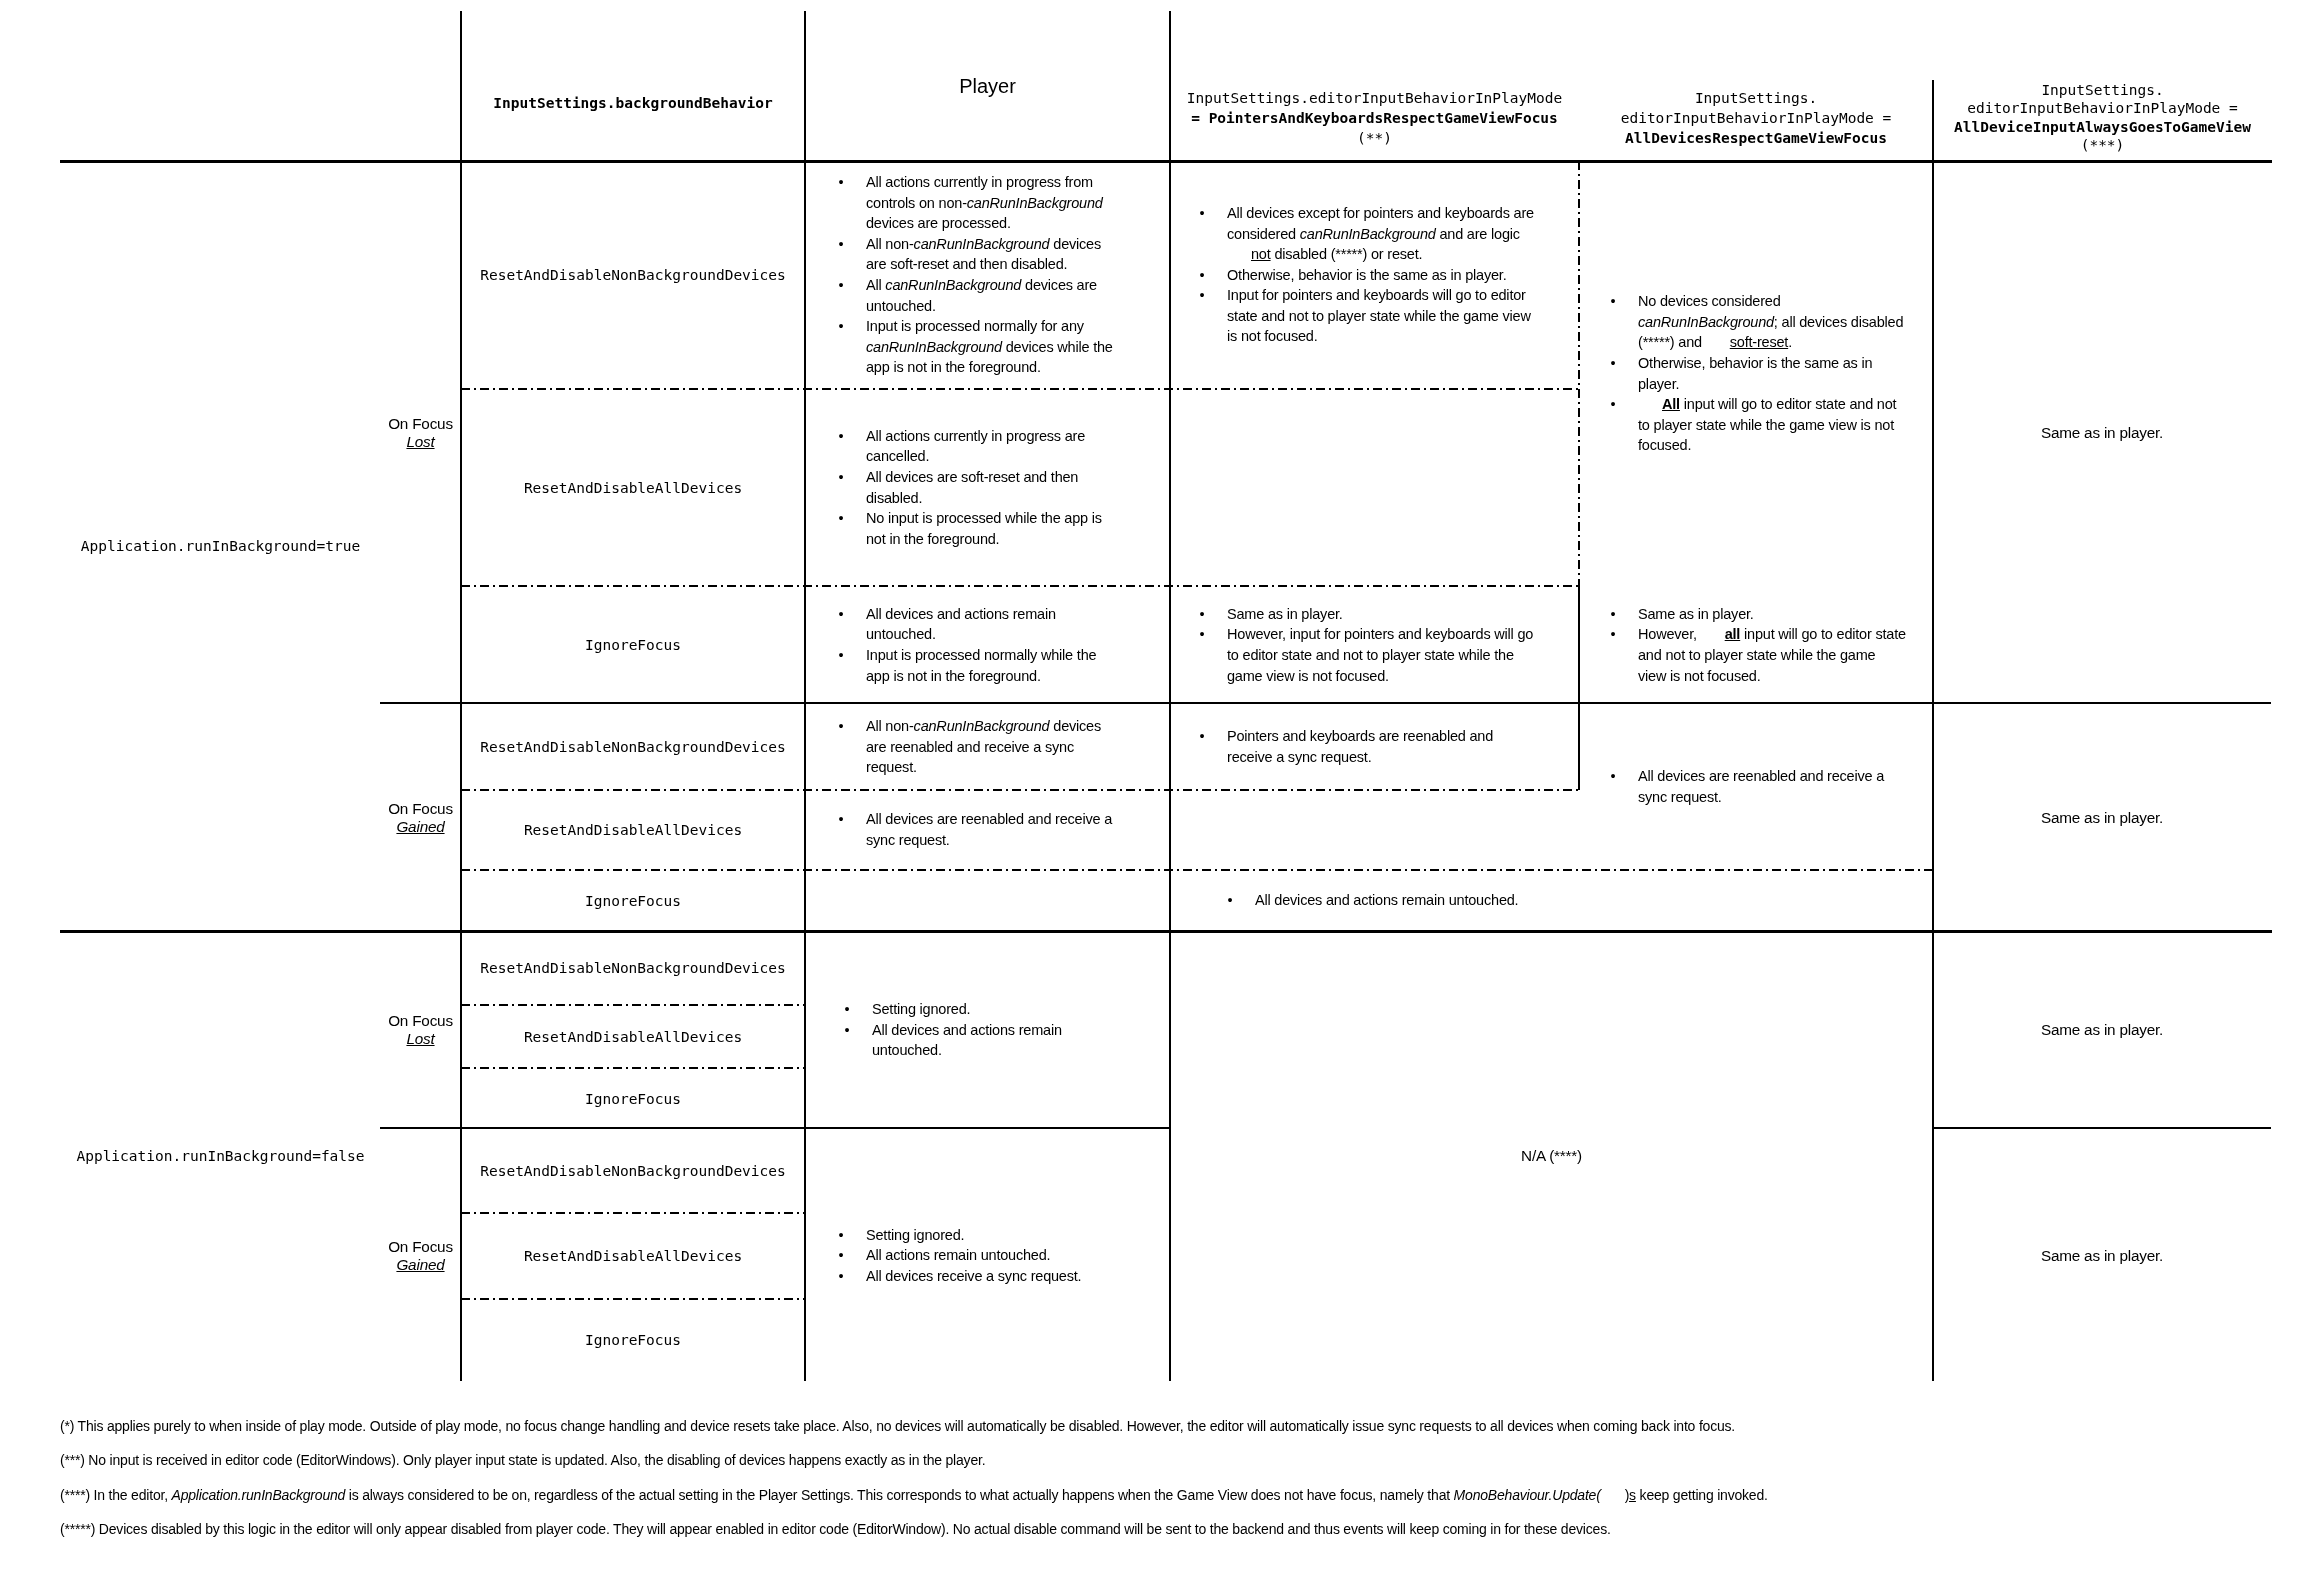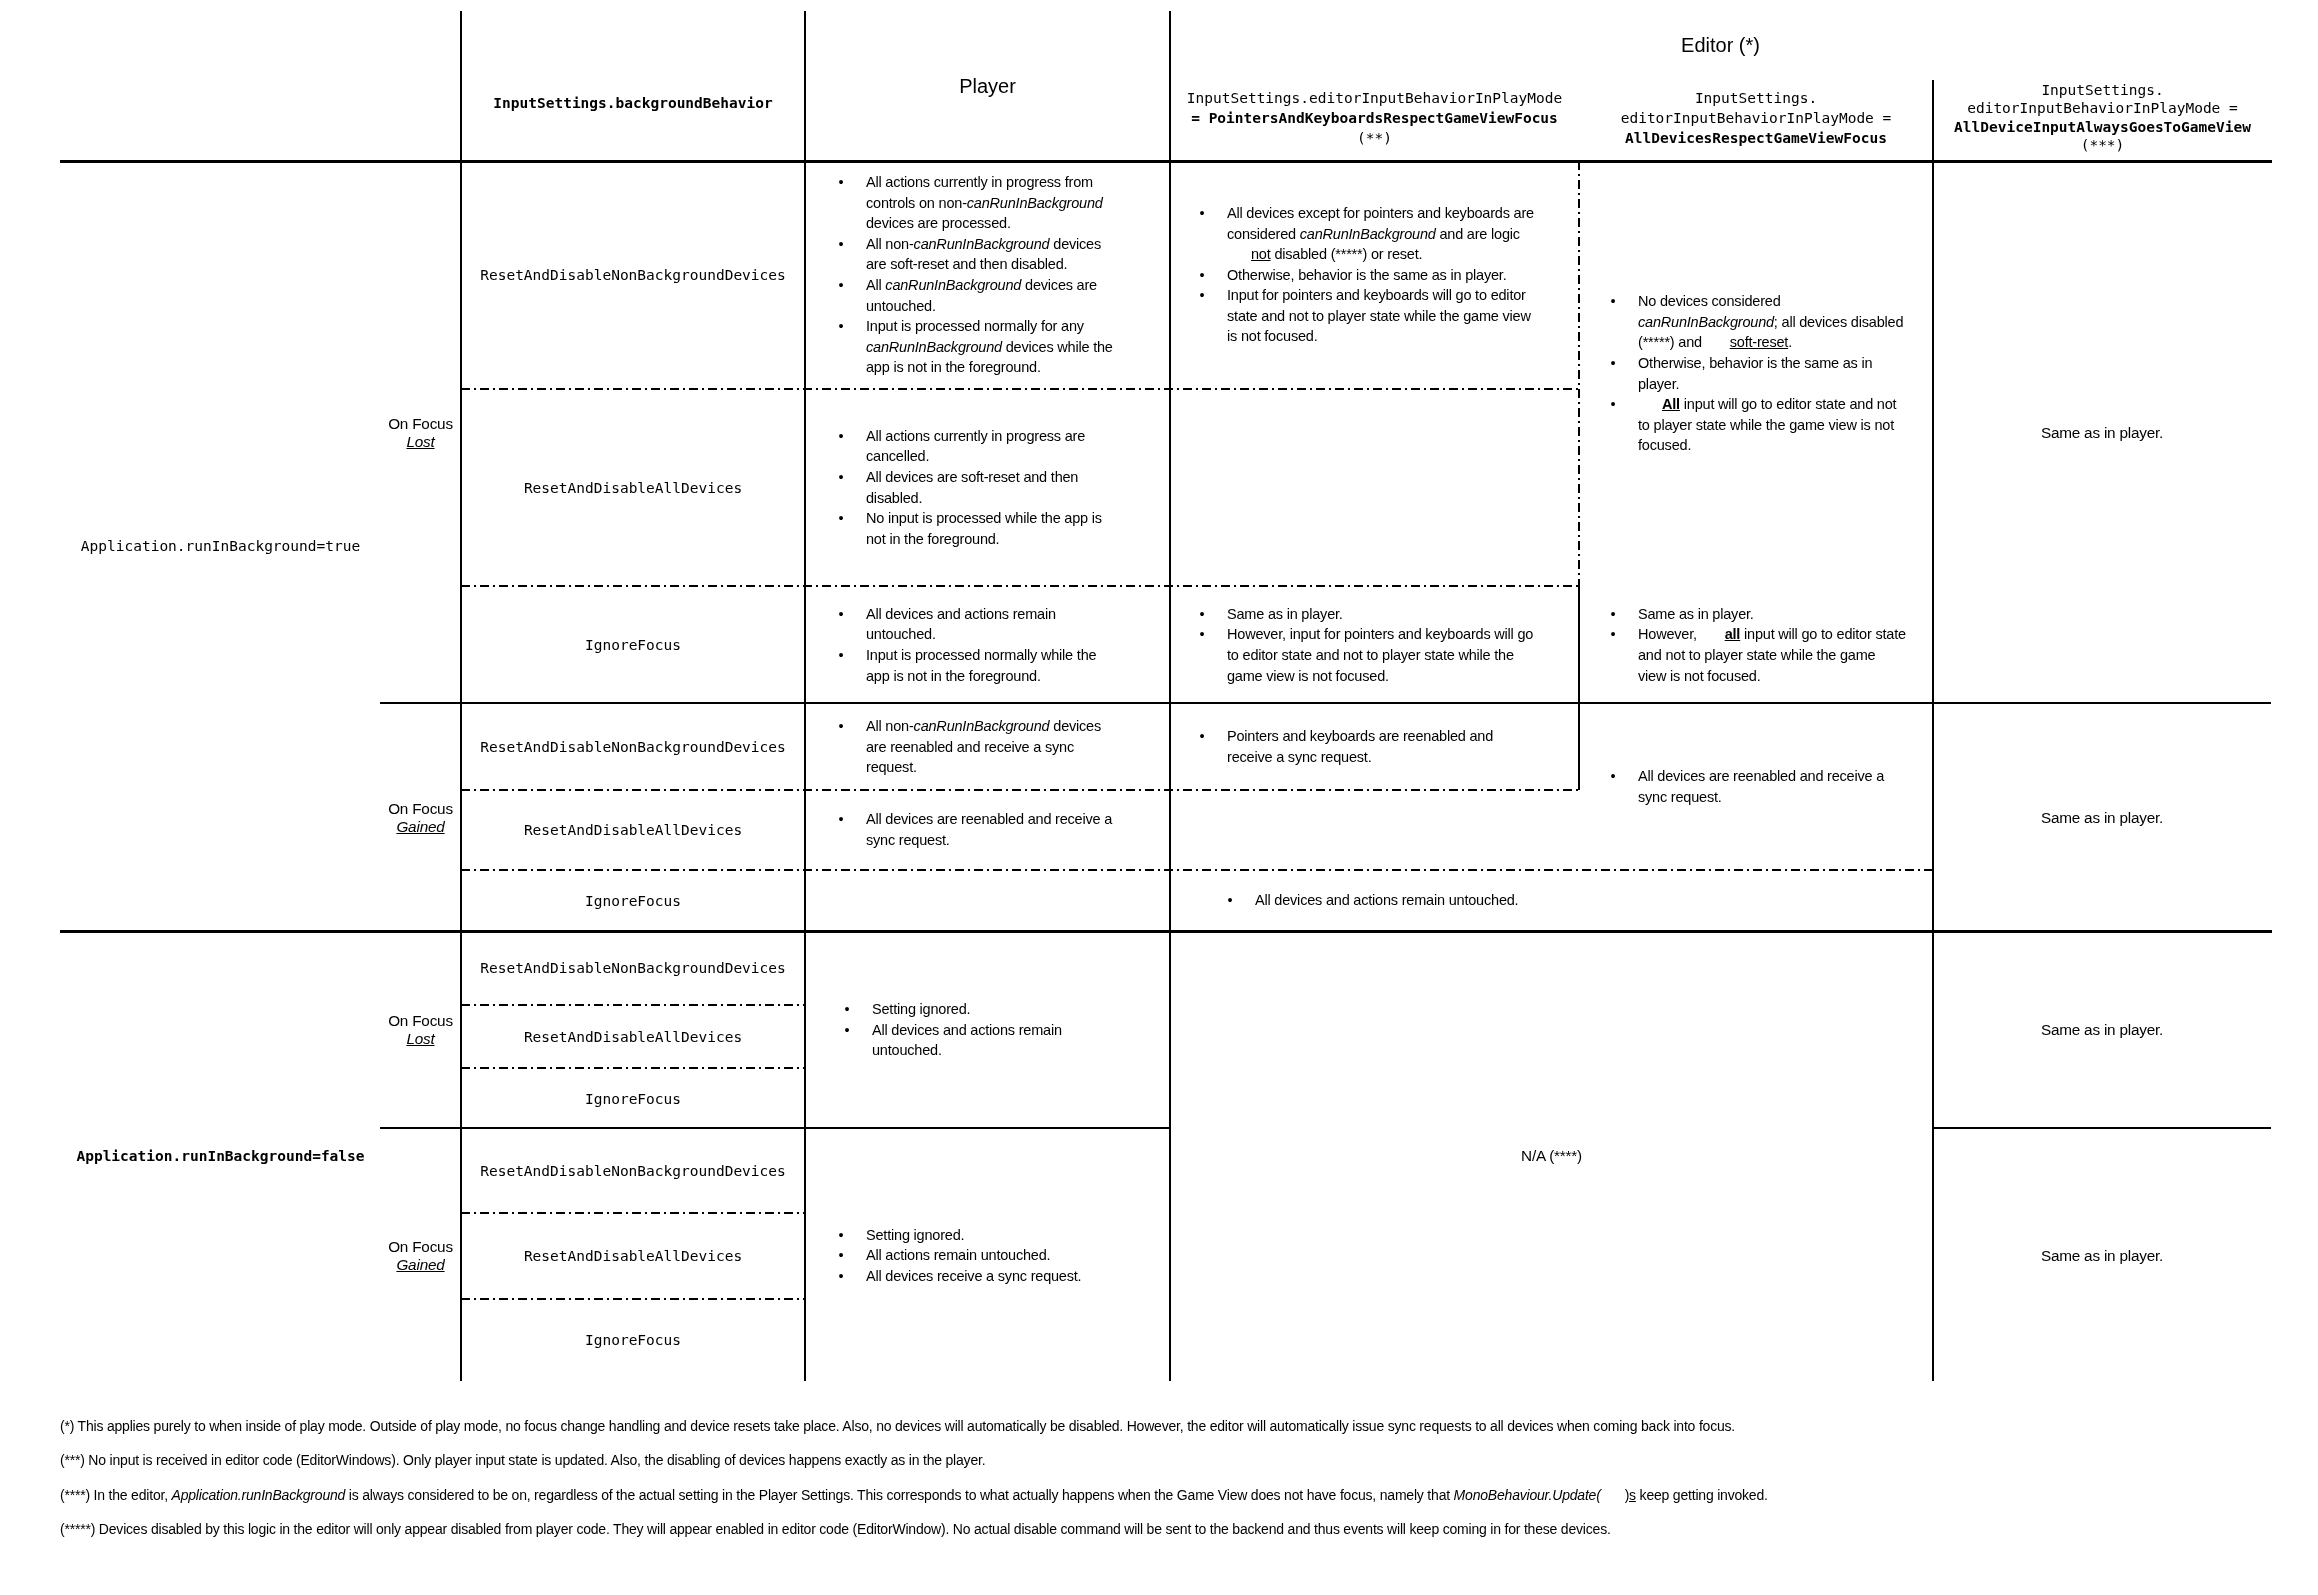--- a/index.html
+++ b/index.html
@@ -47,41 +47,40 @@
   <div class="hline thick" style="left:60px;top:930px;width:2212px;"></div>
   <div class="dash-h" style="left:461px;top:1004px;width:344px;"></div>
   <div class="dash-h" style="left:461px;top:1067px;width:344px;"></div>
   <div class="hline" style="left:380px;top:1127px;width:790px;"></div>
   <div class="hline" style="left:1933px;top:1127px;width:338px;"></div>
   <div class="dash-h" style="left:461px;top:1212px;width:344px;"></div>
   <div class="dash-h" style="left:461px;top:1298px;width:344px;"></div>
 
   <div class="cell center mono-b" style="left:461px;top:28px;width:344px;height:150px;">InputSettings.backgroundBehavior</div>
   <div class="cell center sans-lg" style="left:805px;top:11.4px;width:365px;height:150px;">Player</div>
-  <div class="cell center sans-lg" style="left:1170px;top:11.4px;width:1101px;height:69px;">Editor (*)</div>
 
   <div class="cell center subhead" style="left:1178px;top:73px;width:393px;height:89px;">
     <div>InputSettings.editorInputBehaviorInPlayMode</div>
     <div class="b">= PointersAndKeyboardsRespectGameViewFocus</div>
     <div>(**)</div>
   </div>
   <div class="cell center subhead" style="left:1586px;top:73px;width:340px;height:89px;">
     <div>InputSettings.</div>
     <div>editorInputBehaviorInPlayMode =</div>
     <div class="b">AllDevicesRespectGameViewFocus</div>
   </div>
   <div class="cell center subhead" style="left:1941px;top:73px;width:323px;height:89px;line-height:18.3px;">
     <div>InputSettings.</div>
     <div>editorInputBehaviorInPlayMode =</div>
     <div class="b">AllDeviceInputAlwaysGoesToGameView</div>
     <div>(***)</div>
   </div>
 
   <div class="cell center mono" style="left:60px;top:161px;width:321px;height:770px;">Application.runInBackground=true</div>
-  <div class="cell center mono" style="left:60px;top:931px;width:321px;height:450px;font-weight:bold;">Application.runInBackground=false</div>
+  <div class="cell center mono" style="left:60px;top:931px;width:321px;height:450px;">Application.runInBackground=false</div>
 
   <div class="cell center sans" style="left:380px;top:161px;width:81px;height:543px;">
     <div>On Focus</div>
     <div class="focus-line2">Lost</div>
   </div>
   <div class="cell center sans" style="left:380px;top:704px;width:81px;height:227px;">
     <div>On Focus</div>
     <div class="focus-line2">Gained</div>
   </div>
   <div class="cell center sans" style="left:380px;top:931px;width:81px;height:198px;">

